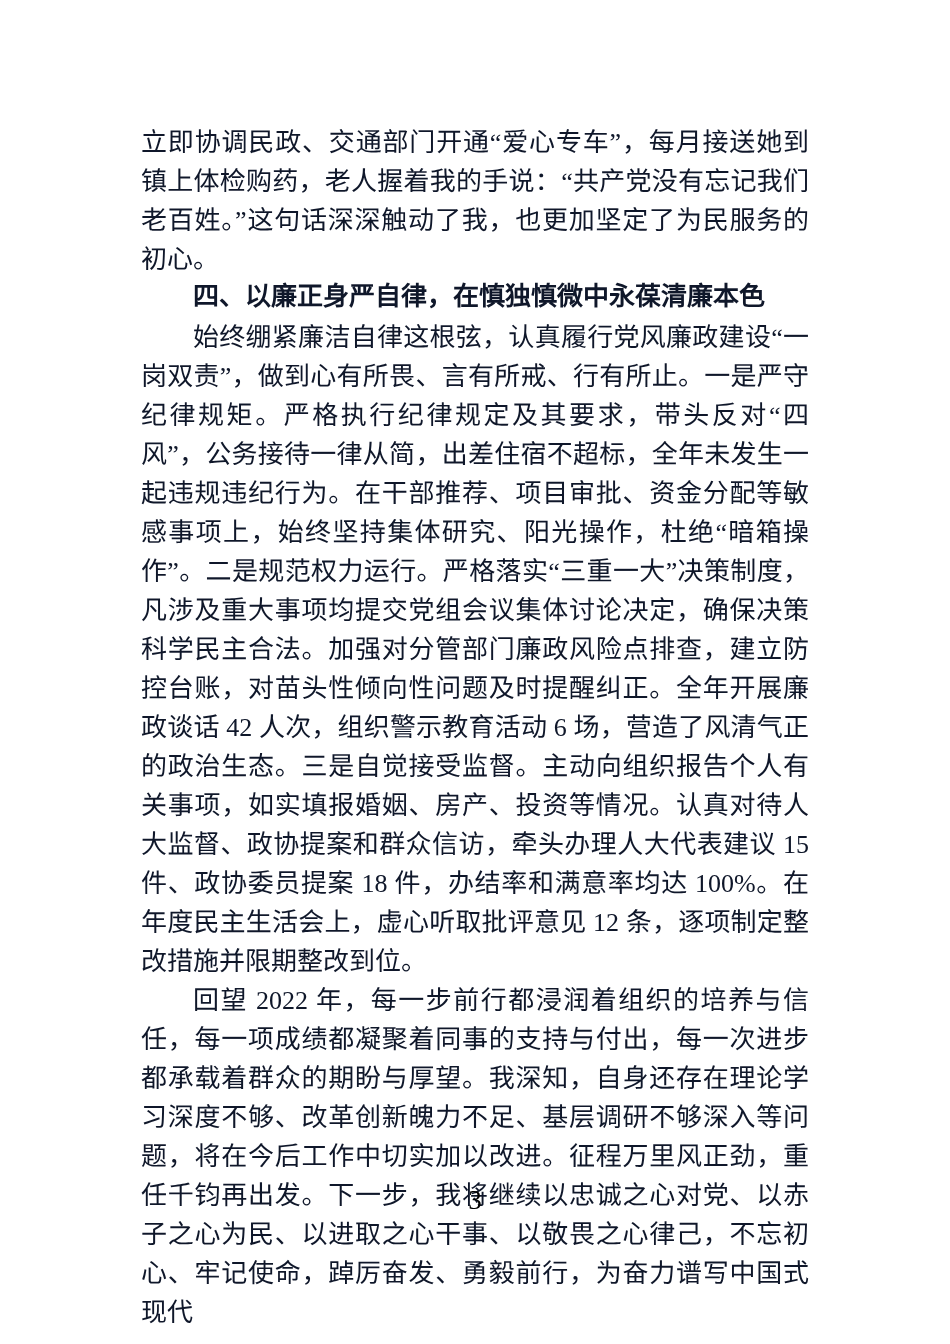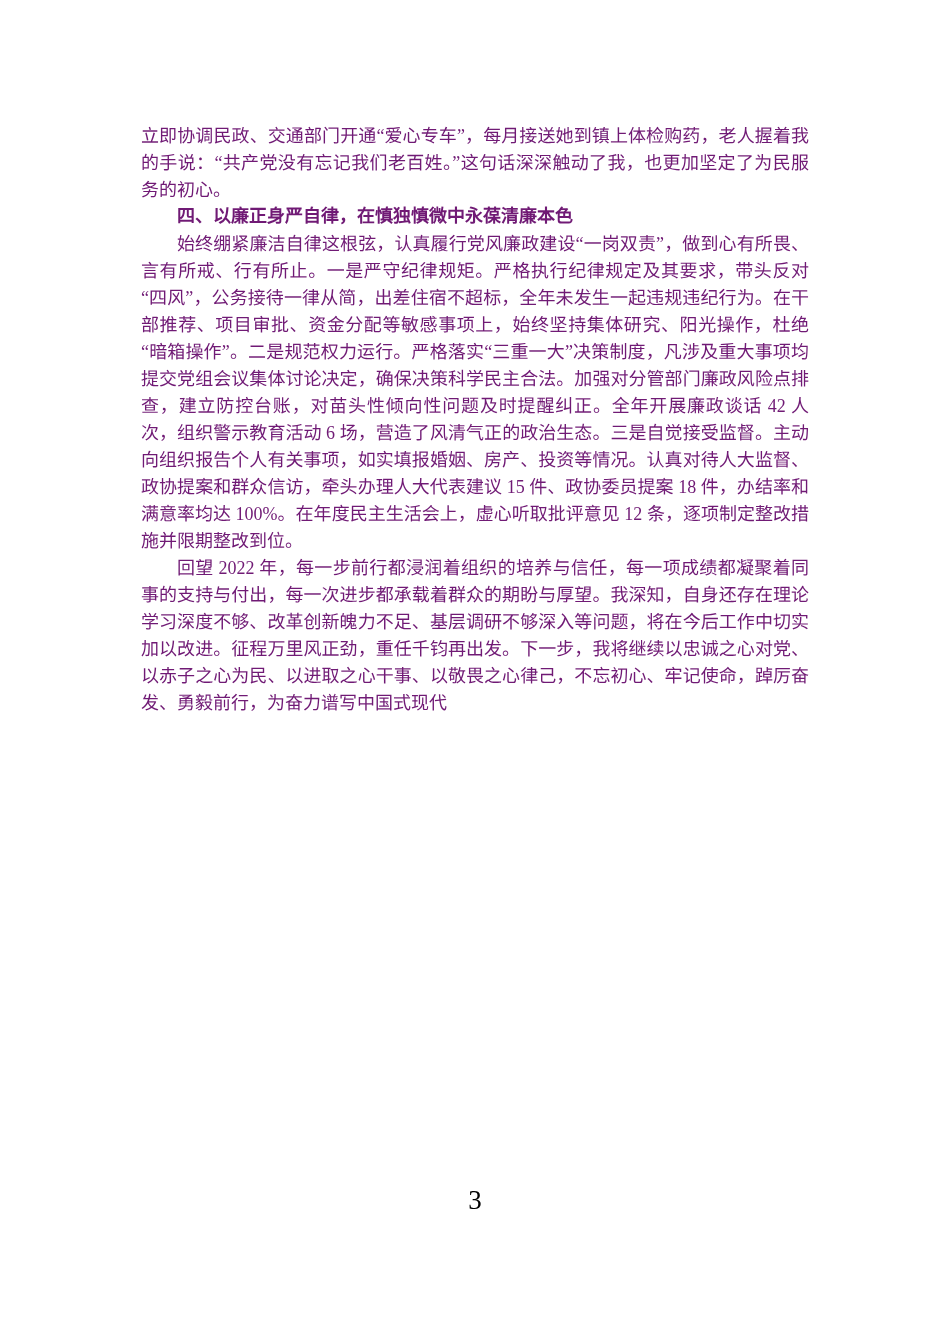--- a/index.html
+++ b/index.html
@@ -20,27 +20,27 @@
   }
 
   .text-body {
     position: absolute;
     top: 123px;
     left: 141px;
     width: 668px;
   }
 
   .text-body p {
-    font-size: 18px;
-    line-height: 27px;
+    font-size: 26px;
+    line-height: 39px;
     text-align: justify;
     text-align-last: left;
     word-break: break-all;
     overflow-wrap: anywhere;
-    color: #701a75;
+    color: #0f172a;
   }
 
   .para-indent {
     text-indent: 2em;
   }
 
   .section-heading {
     font-weight: bold;
     text-indent: 2em;
     font-family: Liberation Mono, monospace;

